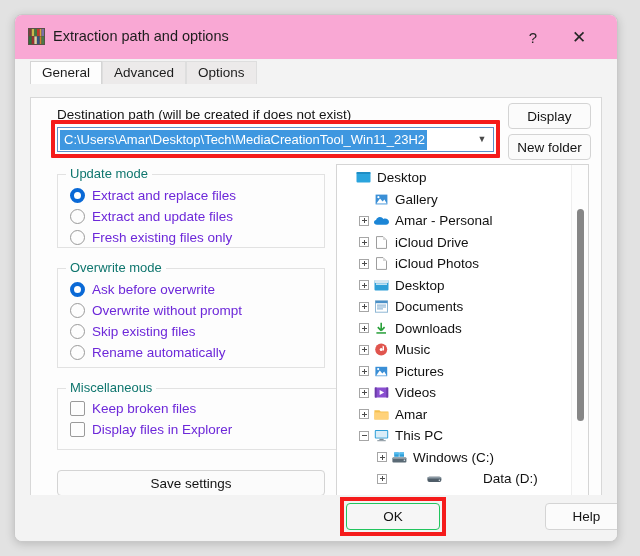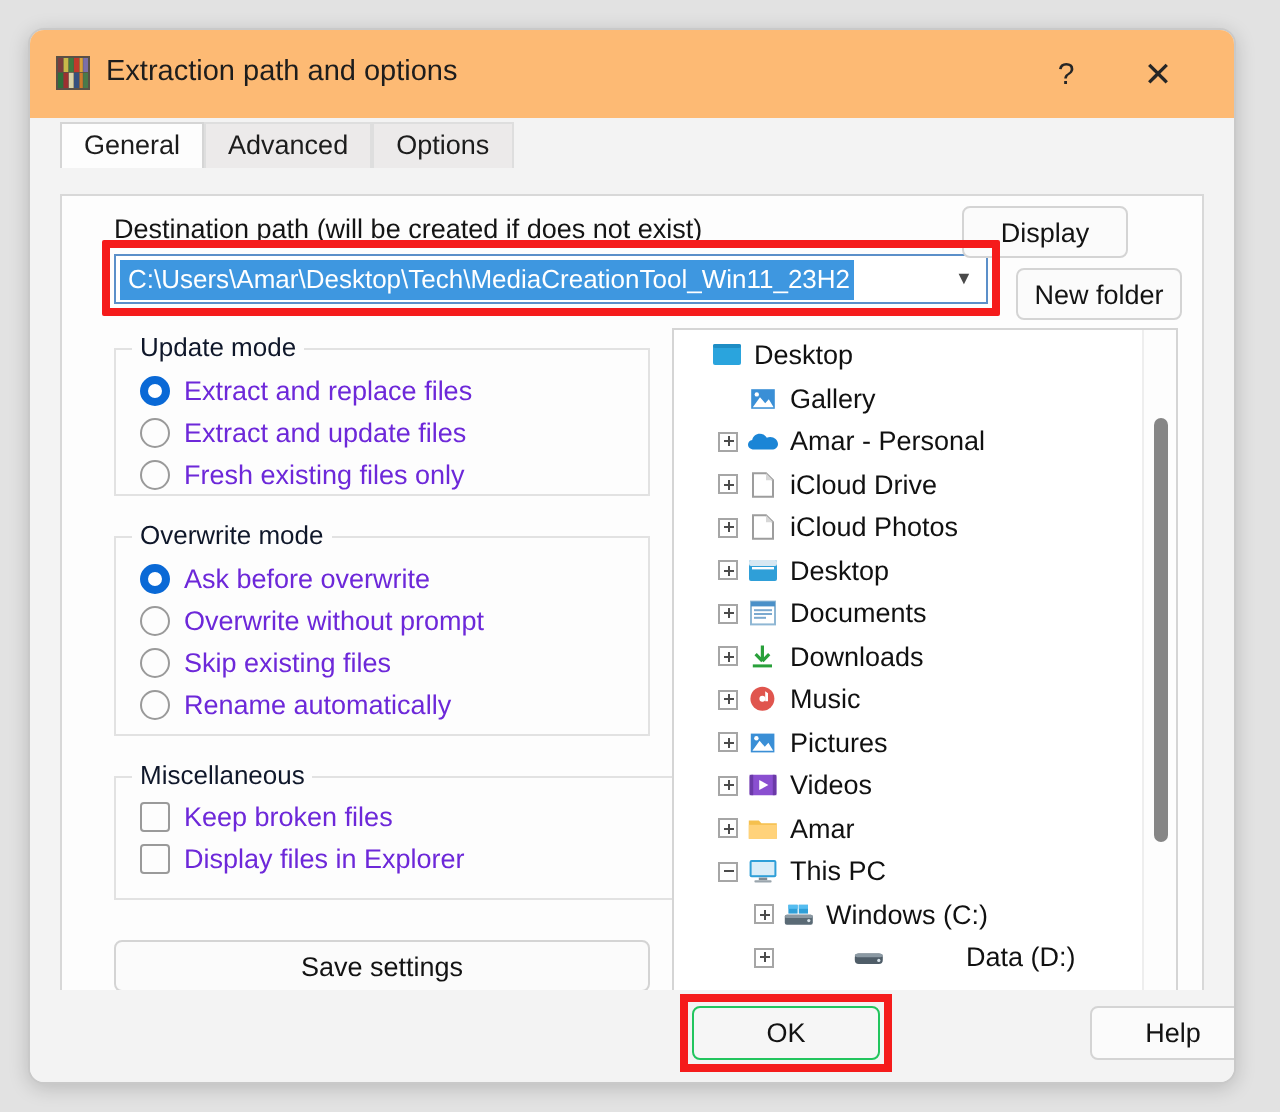--- a/index.html
+++ b/index.html
@@ -23,21 +23,21 @@
     background: #f3f3f3;
     border: 1px solid #c9c9c9;
     border-radius: 8px;
     box-shadow: 0 2px 10px rgba(0,0,0,0.18);
     overflow: hidden;
   }
   
   .titlebar {
     position: relative;
     height: 44px;
-    background: #fdba74;
+    background: #f9a8d4;
   }
   .title-icon {
     position: absolute;
     left: 13px; top: 13px;
     width: 17px; height: 17px;
     display: block;
   }
   .title-text {
     position: absolute;
     left: 38px; top: 13px;
@@ -146,41 +146,41 @@
     font-size: 13.5px;
     color: #131313;
     display: flex;
     align-items: center;
     justify-content: center;
     cursor: default;
     font-family: "Liberation Sans", sans-serif;
   }
   .btn-display {
     position: absolute;
-    left: 450px; top: 5px;
+    left: 477px; top: 5px;
     width: 83px; height: 26px;
   }
   .btn-newfolder {
     position: absolute;
     left: 477px; top: 36px;
     width: 83px; height: 26px;
   }
   
   .group {
     position: absolute;
     border: 1px solid #e2e2e2;
     background: #fdfdfd;
   }
   .group-title {
     position: absolute;
     top: -9px; left: 8px;
     background: #fdfdfd;
     padding: 0 4px;
     font-size: 13px;
-    color: #0f172a;
+    color: #0f766e;
     white-space: nowrap;
   }
   .g-update   { left: 26px; top: 76px;  width: 268px; height: 74px; }
   .g-overwrite{ left: 26px; top: 170px; width: 268px; height: 100px; }
   .g-misc     { left: 26px; top: 290px; width: 300px; height: 62px; }
 
   .opt {
     position: absolute;
     display: flex;
     align-items: flex-end;

